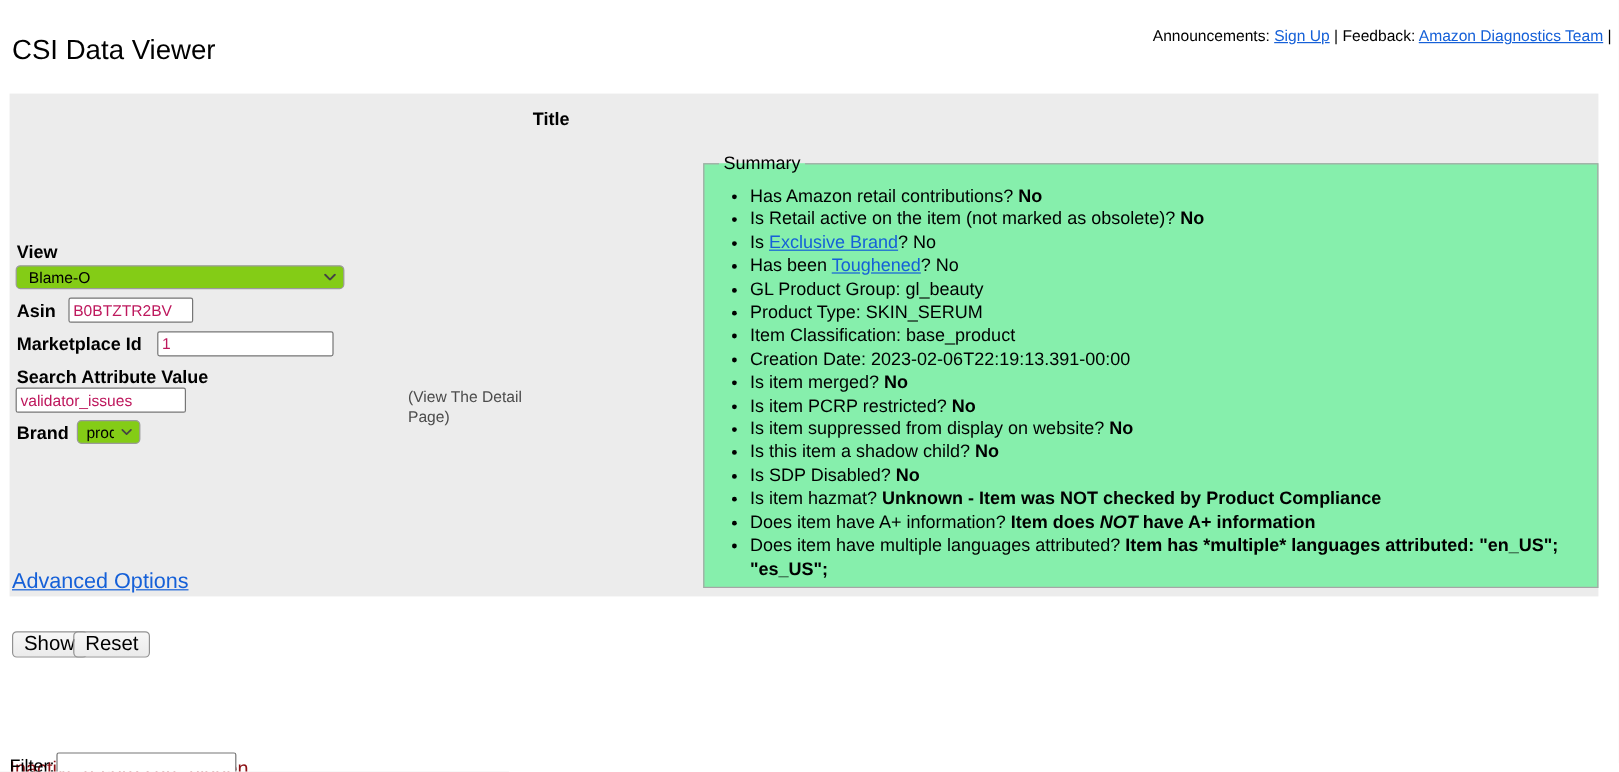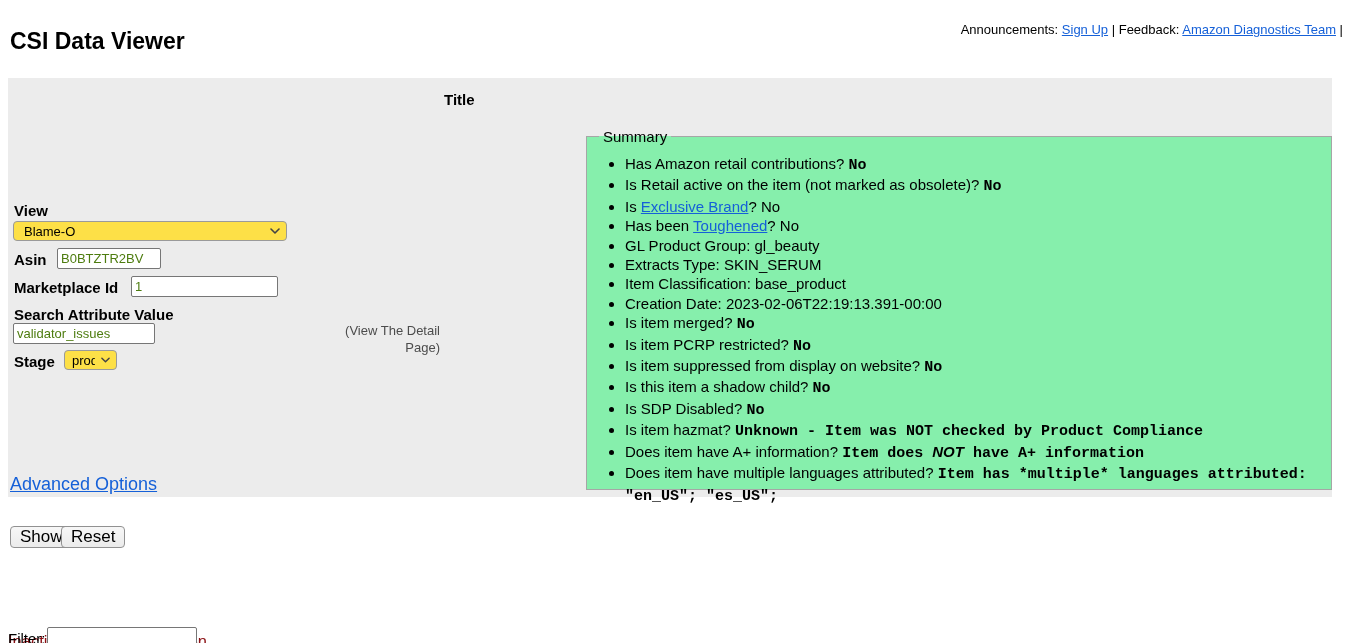--- a/index.html
+++ b/index.html
@@ -7,54 +7,54 @@
   body {
     width: 1349px; height: 643px; overflow: hidden;
     background: #ffffff;
     font-family: "Liberation Sans", "DejaVu Sans", sans-serif;
     color: #000;
     position: relative;
   }
   
   .app-title {
     position: absolute; left: 10px; top: 28px;
-    font-size: 23px; font-weight: bold; letter-spacing: 0;
+    font-size: 23px; font-weight: normal; letter-spacing: 0;
   }
   .announce {
     position: absolute; right: 6px; top: 22px;
     font-size: 13px; font-weight: normal; white-space: nowrap;
   }
   .announce a { color: var(--link); text-decoration: underline; }
   
   .panel {
     position: absolute; left: 8px; top: 78px;
     width: 1324px; height: 419px;
     background: #ececec;
   }
   
   .flabel { font-size: 15px; font-weight: bold; position: absolute; white-space: nowrap; }
   .tinput {
     position: absolute; height: 21px;
     border: 1px solid #767676; border-radius: 2px;
     background: #fff; font-family: "Liberation Sans", sans-serif;
-    font-size: 13px; padding: 0 3px; color: #4d7c0f;
+    font-size: 13px; padding: 0 3px; color: #be185d;
   }
   .fake-select {
     position: absolute; height: 20px;
     border: 1px solid #9a9a9a; border-radius: 4px;
-    background: #fde047;
+    background: #84cc16;
     font-size: 13px; display: flex; align-items: center;
     padding: 0 6px 0 10px; cursor: default;
   }
   .fake-select .sel-text { flex: 1 1 auto; overflow: hidden; white-space: nowrap; }
   .fake-select .chev { flex: 0 0 auto; margin-left: 6px; }
   .chev svg { display: block; }
   .detail-link {
     position: absolute; left: 332px; top: 244px; width: 100px;
-    text-align: right; font-size: 13px; line-height: 17px;
+    text-align: left; font-size: 13px; line-height: 17px;
     color: #4c4c4c; text-decoration: none;
   }
   
   .title-label { position: absolute; left: 436px; top: 13px; font-size: 15px; font-weight: bold; }
   .title-text {
     position: absolute; left: 471px; top: 5px; width: 836px;
     font-size: 15px; line-height: 19px;
   }
   
   fieldset {
@@ -66,21 +66,21 @@
   .fs-analysis { left: 436px; top: 50px; width: 130px; height: 56px; background: #fcfcfc; }
   .fs-analysis .status-row { text-align: center; margin-top: 8px; font-size: 15px; white-space: nowrap; }
   .status-label { font-weight: bold; }
   .status-value { color: var(--status); }
   .fs-summary { left: 578px; top: 50px; width: 746px; height: 362px; background: #86efac; }
   .fs-summary ul {
     margin: 7px 0 0 0; padding-left: 30px;
     font-size: 15px; line-height: 19.4px;
   }
   .fs-summary li { padding: 0; }
-  .seg-b  { font-weight: bold; font-family: Liberation Mono, monospace; }
+  .seg-b  { font-weight: bold; }
   .seg-bi { font-weight: bold; font-style: italic; }
   a.seg-link { color: var(--link); text-decoration: underline; }
   
   .adv-link {
     position: absolute; left: 10px; top: 474px;
     font-size: 18px; color: var(--link); text-decoration: underline;
   }
   .btn {
     position: absolute; top: 526px; height: 22px;
     border: 1px solid #919191; border-radius: 4px;
@@ -126,21 +126,21 @@
 
   <div class="flabel" style="left:6px; top:173px;">Asin</div>
   <input class="tinput" style="left: 49px; top: 170px; width: 104px;" value="B0BTZTR2BV">
 
   <div class="flabel" style="left:6px; top:201px;">Marketplace Id</div>
   <input class="tinput" style="left: 123px; top: 198px; width: 147px;" value="1">
 
   <div class="flabel" style="left:6px; top:228px;">Search Attribute Value</div>
   <input class="tinput" style="left: 5px; top: 245px; width: 142px;" value="validator_issues">
 
-  <div class="flabel" style="left:6px; top:275px;">Stage</div>
+  <div class="flabel" style="left:6px; top:275px;">Brand</div>
   <div class="fake-select" style="left:56px; top:272px; width:53px; padding-left:7px;">
     <span class="sel-text">prod</span>
     <span class="chev">
       <svg width="9" height="6" viewBox="0 0 10 6">
           <path d="M1 1l4 4 4-4" fill="none" stroke="#444" stroke-width="1.6" stroke-linecap="round" stroke-linejoin="round"></path>
         </svg>
     </span>
   </div>
 
   <a href="#" class="detail-link">(View The Detail Page)</a>
@@ -149,21 +149,21 @@
 
 
   <fieldset class="fs-summary">
     <legend>Summary</legend>
     <ul>
         <li><span>Has Amazon retail contributions? </span><span class="seg-b">No</span></li>
         <li><span>Is Retail active on the item (not marked as obsolete)? </span><span class="seg-b">No</span></li>
         <li><span>Is </span><a class="seg-link" href="#">Exclusive Brand</a><span>? No</span></li>
         <li><span>Has been </span><a class="seg-link" href="#">Toughened</a><span>? No</span></li>
         <li><span>GL Product Group: gl_beauty</span></li>
-        <li><span>Extracts Type: SKIN_SERUM</span></li>
+        <li><span>Product Type: SKIN_SERUM</span></li>
         <li><span>Item Classification: base_product</span></li>
         <li><span>Creation Date: 2023-02-06T22:19:13.391-00:00</span></li>
         <li><span>Is item merged? </span><span class="seg-b">No</span></li>
         <li><span>Is item PCRP restricted? </span><span class="seg-b">No</span></li>
         <li><span>Is item suppressed from display on website? </span><span class="seg-b">No</span></li>
         <li><span>Is this item a shadow child? </span><span class="seg-b">No</span></li>
         <li><span>Is SDP Disabled? </span><span class="seg-b">No</span></li>
         <li><span>Is item hazmat? </span><span class="seg-b">Unknown - Item was NOT checked by Product Compliance</span></li>
         <li><span>Does item have A+ information? </span><span class="seg-b">Item does </span><span class="seg-bi">NOT</span><span class="seg-b"> have A+ information</span></li>
         <li><span>Does item have multiple languages attributed? </span><span class="seg-b">Item has *multiple* languages attributed: "en_US"; "es_US";</span></li>

